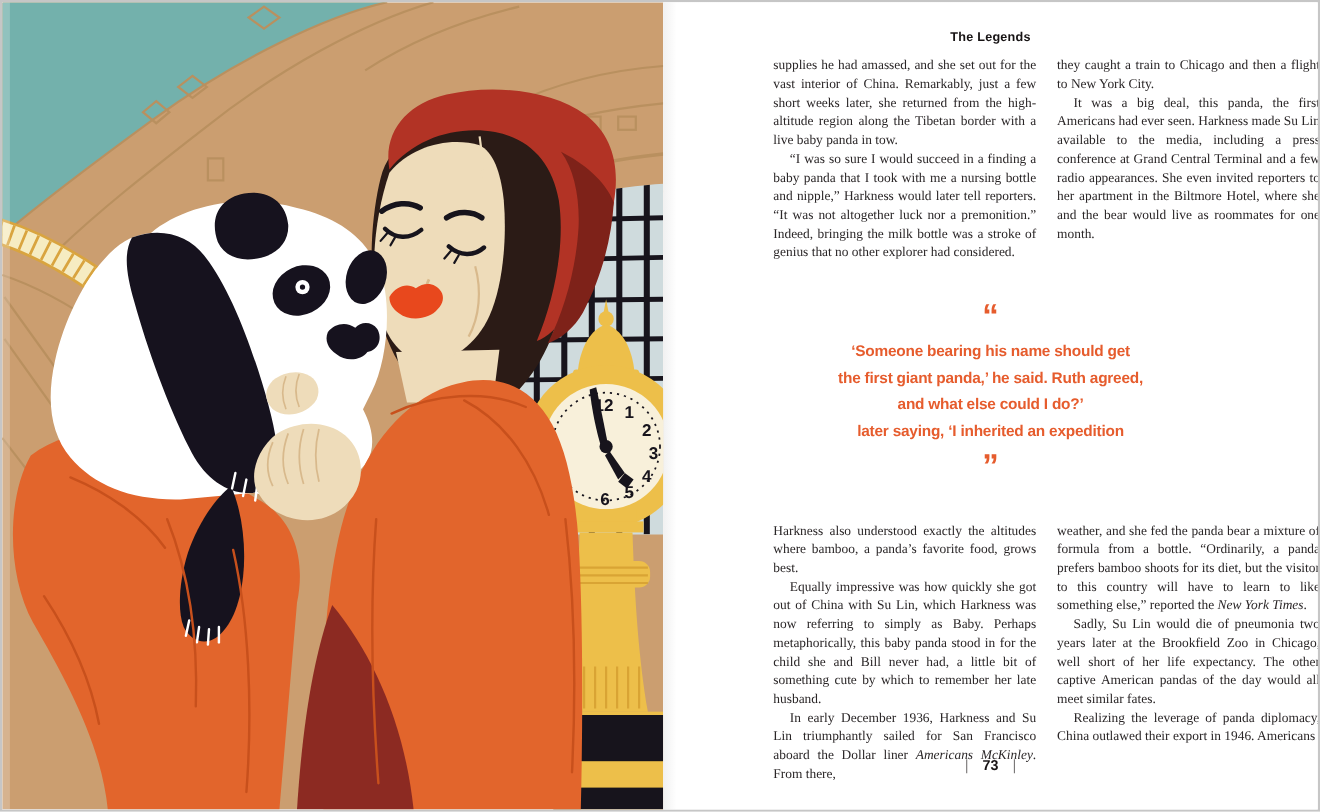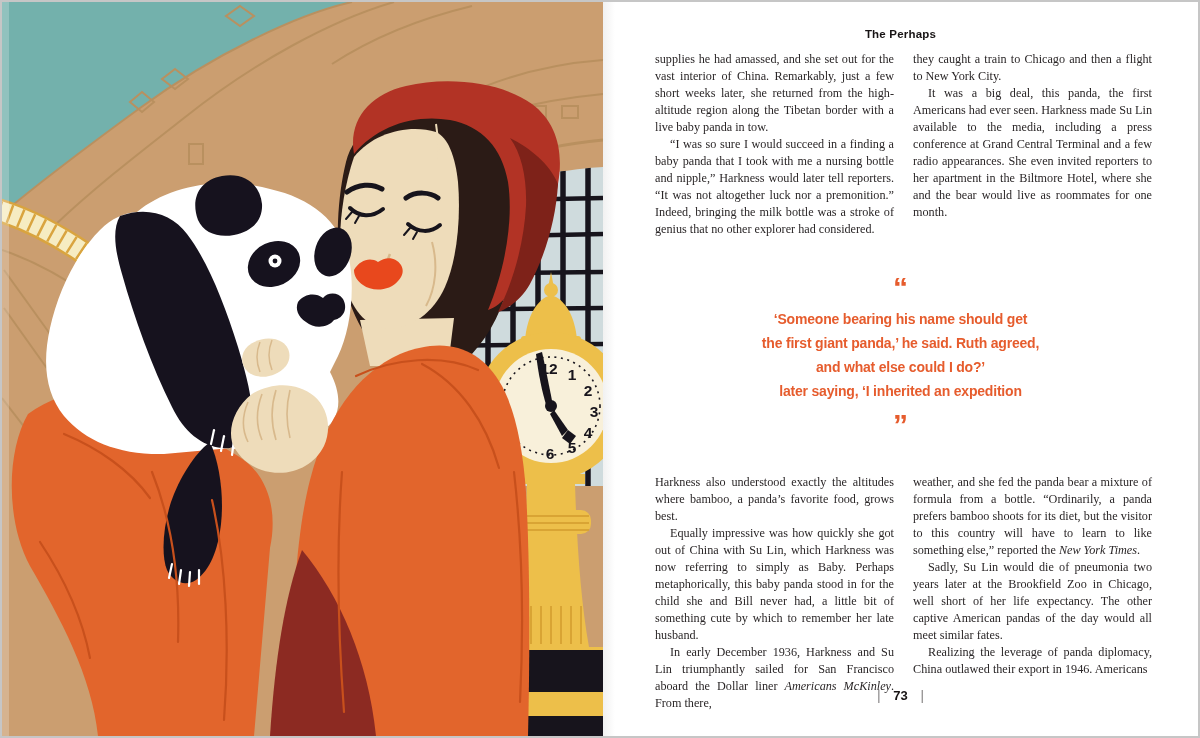--- a/index.html
+++ b/index.html
@@ -7,21 +7,21 @@
     border:2px solid #c6c6c6;box-sizing:border-box;overflow:hidden;
     font-family:"Liberation Serif",serif;}
   .left-page{position:absolute;left:0;top:0;width:601px;height:734px;}
   .left-page svg{display:block;width:601px;height:734px;}
   .right-page{position:absolute;left:601px;top:0;width:595px;height:734px;
     background:linear-gradient(90deg,#f1f1f1 0px,#ffffff 12px);}
   .page-header{position:absolute;left:0;right:0;top:26px;text-align:center;
     font-family:"Liberation Sans",sans-serif;font-weight:bold;font-size:11.5px;
     letter-spacing:.2px;color:#171314;}
   .col{position:absolute;width:239px;font-size:12.2px;line-height:17px;
-    text-align:justify;color:#2a2627;}
+    text-align:justify;color:#2a2627;margin-left:48px;}
   .col p{margin:0;}
   .col p.indent{text-indent:15px;}
   .col em{font-style:italic;}
   .col-l{left:52px;}
   .col-r{left:310px;}
   .top{top:49px;}
   .bottom{top:472px;}
   .pull-quote{position:absolute;left:30px;right:30px;top:276px;text-align:center;
     font-family:"Liberation Sans",sans-serif;font-weight:bold;color:#e65c2d;}
   .qmark{font-size:30px;line-height:20px;}
@@ -223,21 +223,21 @@
         <path fill="#eedcba" d="M 246 344 C 256 336 270 334 280 340 C 288 345 290 356 284 364 C 274 376 256 378 246 370 C 238 362 238 352 246 344 Z"></path>
         <path d="M 258 340 C 254 350 254 360 258 370" stroke="#d8b98c" stroke-width="1.5" fill="none"></path>
         <path d="M 270 338 C 266 348 266 358 270 368" stroke="#d8b98c" stroke-width="1.5" fill="none"></path>
       </g>
 
       <rect x="0" y="0" width="7" height="734" fill="#ffffff" opacity="0.22"></rect>
     </svg>
   </div>
 
   <div class="right-page">
-    <div class="page-header">The Perhaps</div>
+    <div class="page-header">The Legends</div>
 
     <div class="col col-l top">
         <p><span>supplies he had amassed, and she set out for the vast interior of China. Remarkably, just a few short weeks later, she returned from the high-altitude region along the Tibetan border with a live baby panda in tow.</span></p>
         <p class="indent"><span>“I was so sure I would succeed in a finding a baby panda that I took with me a nursing bottle and nipple,” Harkness would later tell reporters. “It was not altogether luck nor a premonition.” Indeed, bringing the milk bottle was a stroke of genius that no other explorer had considered.</span></p>
       </div>
     <div class="col col-r top">
         <p><span>they caught a train to Chicago and then a flight to New York City.</span></p>
         <p class="indent"><span>It was a big deal, this panda, the first Americans had ever seen. Harkness made Su Lin available to the media, including a press conference at Grand Central Terminal and a few radio appearances. She even invited reporters to her apartment in the Biltmore Hotel, where she and the bear would live as roommates for one month.</span></p>
       </div>
 

